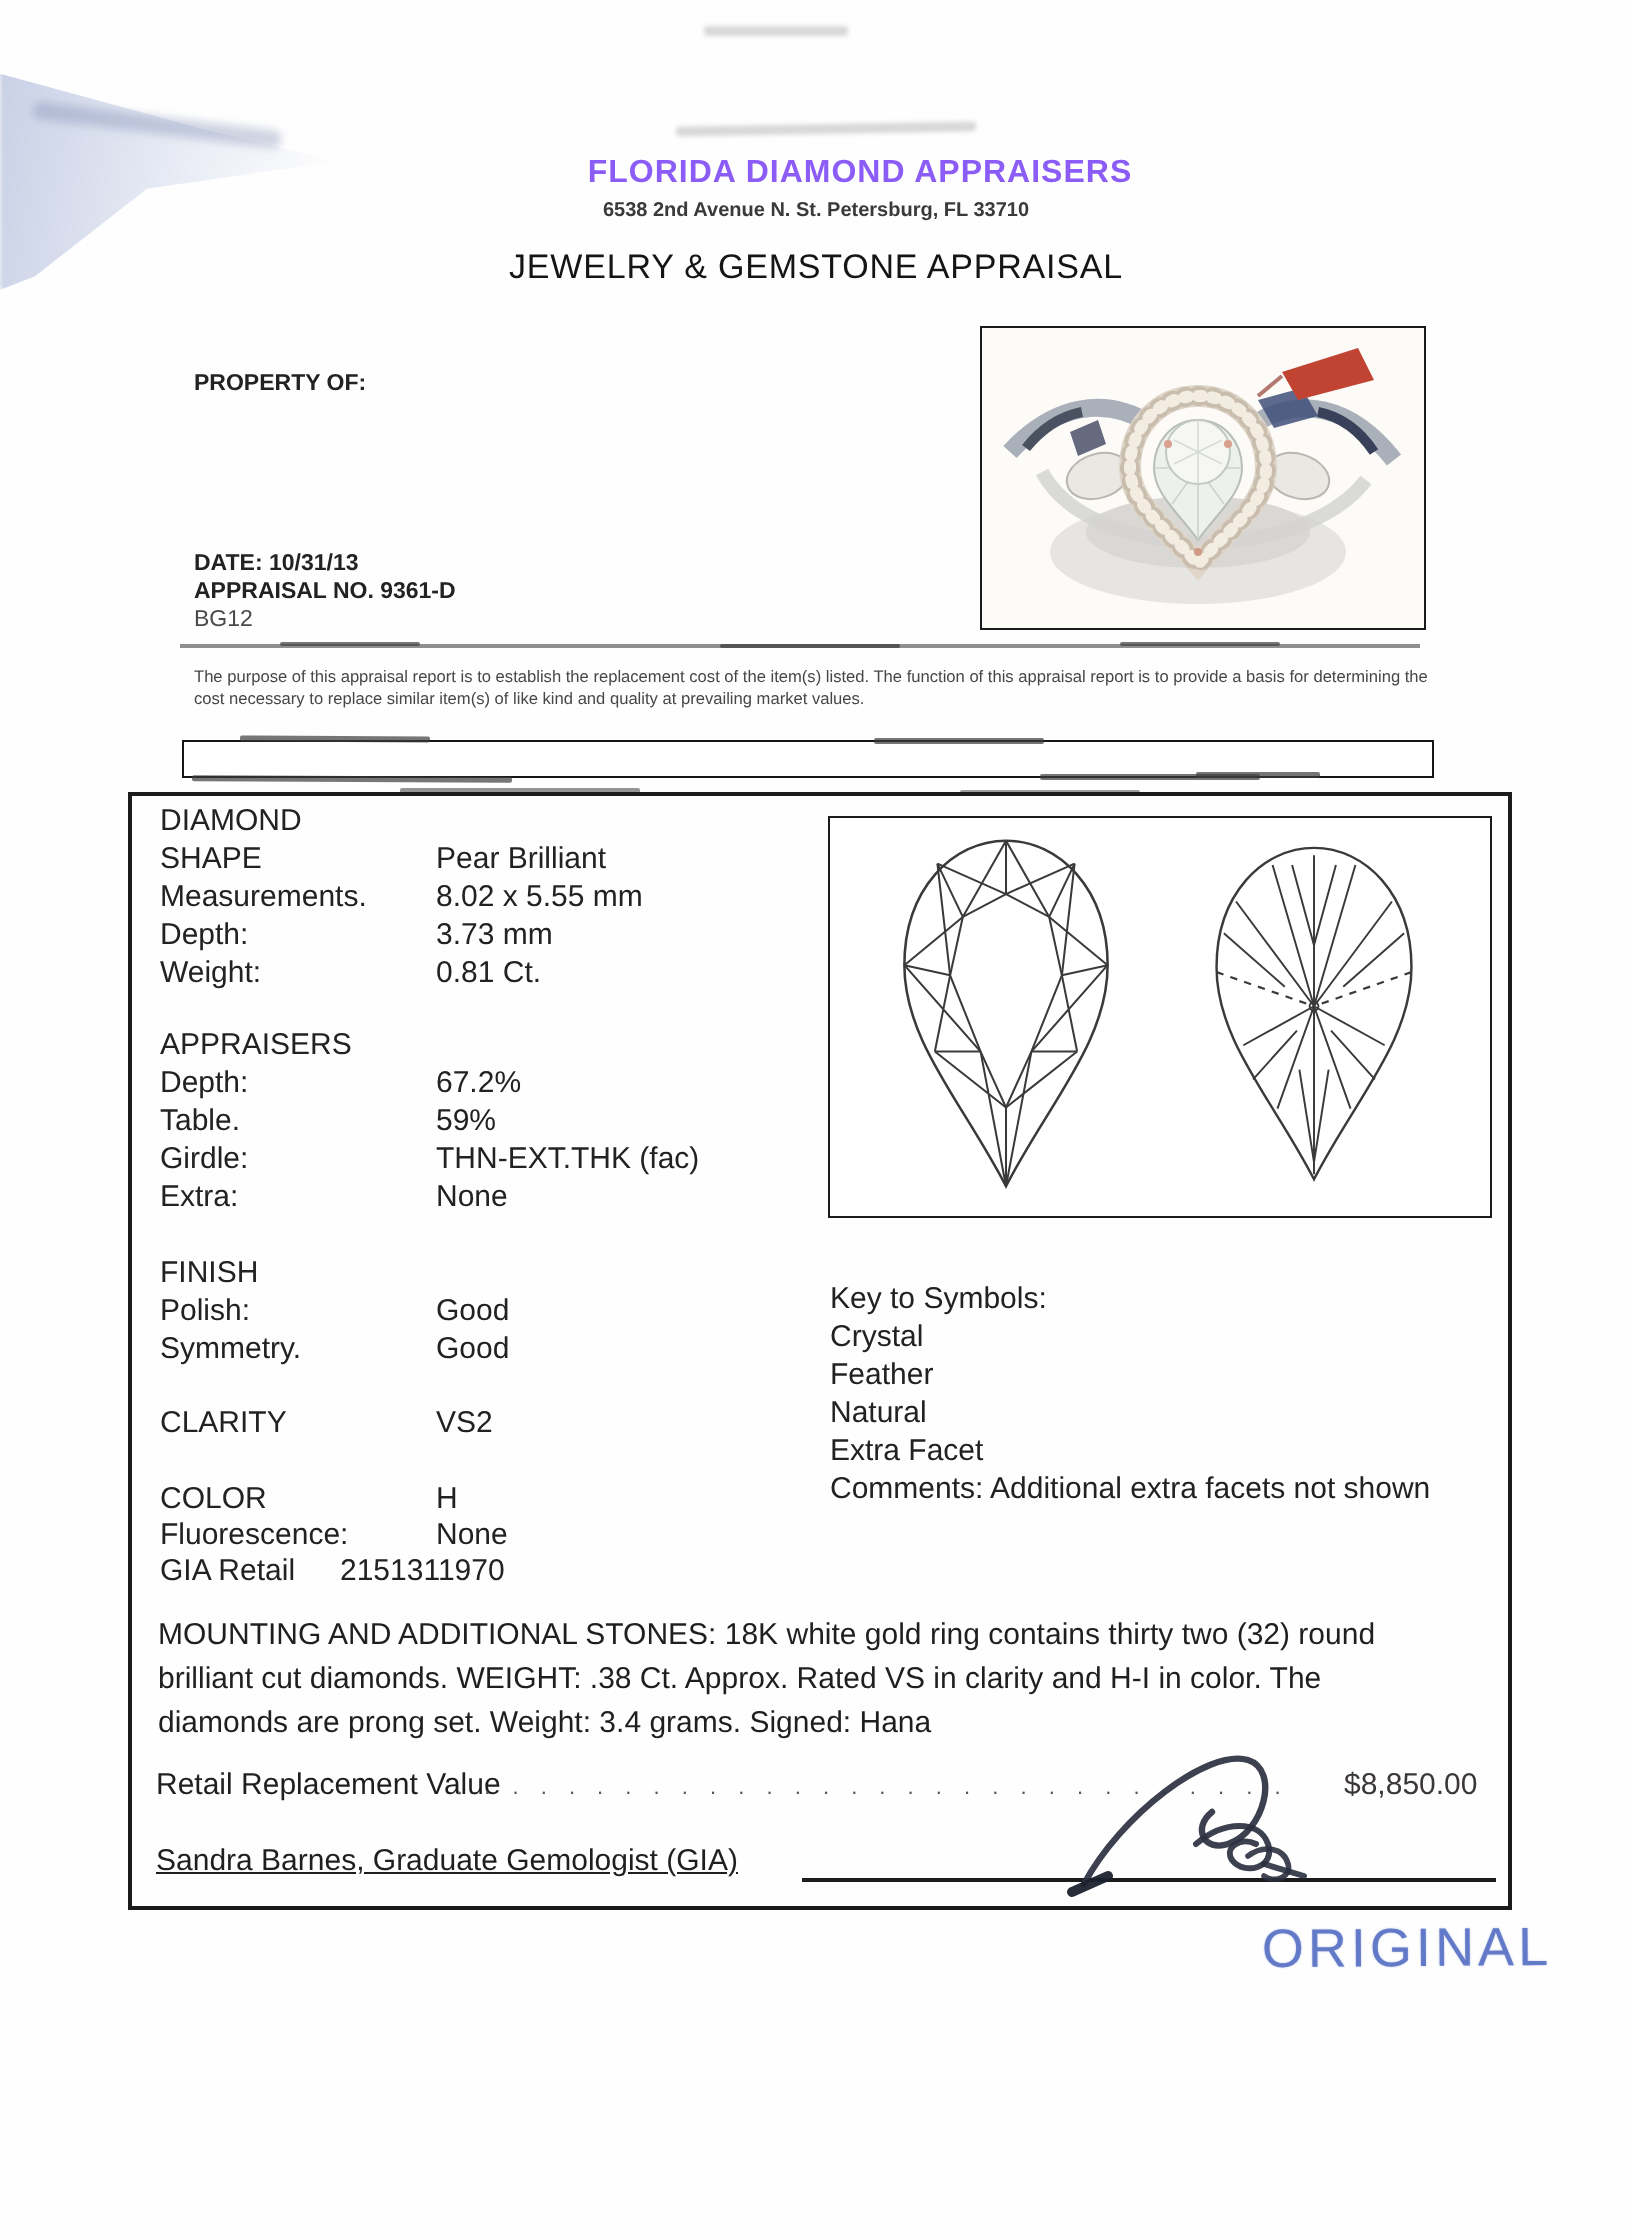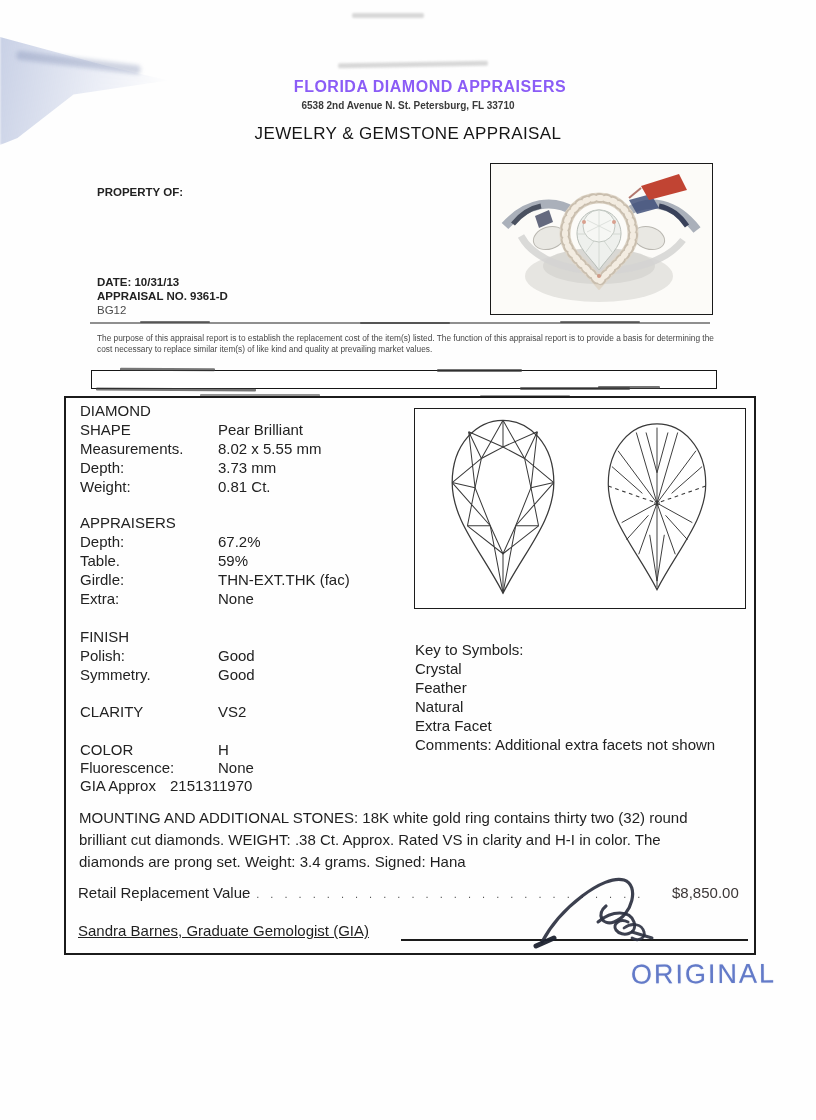--- a/index.html
+++ b/index.html
@@ -129,21 +129,21 @@
   <div class="abs val" style="top:647px;">Good</div>
   <div class="abs lbl" style="top:666px;">Symmetry.</div>
   <div class="abs val" style="top:666px;">Good</div>
 
   <div class="abs lbl" style="top:703px;">CLARITY</div>
   <div class="abs val" style="top:703px;">VS2</div>
   <div class="abs lbl" style="top:741px;">COLOR</div>
   <div class="abs val" style="top:741px;">H</div>
   <div class="abs lbl" style="top:759px;">Fluorescence:</div>
   <div class="abs val" style="top:759px;">None</div>
-  <div class="abs lbl" style="top:777px;">GIA Approx</div>
+  <div class="abs lbl" style="top:777px;">GIA Retail</div>
   <div class="abs lbl" style="top:777px;left:170px;">2151311970</div>
 
   <div class="abs diagbox"></div>
   <svg class="abs" style="left:430px;top:414px;" width="146" height="188" viewBox="0 0 110 148">
     <path d="M55,5 C76,5 95,24 95,54 C95,84 72,108 55,141 C38,108 15,84 15,54 C15,24 34,5 55,5 Z" fill="none" stroke="#3a3a3a" stroke-width="1"></path>
     <path d="M55,26 L72,35 77,58 65,88 55,110 45,88 33,58 38,35 Z" fill="none" stroke="#3a3a3a" stroke-width=".8"></path>
     <path d="M55,26 L55,5 M72,35 L82,14 M77,58 L95,54 M65,88 L83,88 M55,110 L55,141 M45,88 L27,88 M33,58 L15,54 M38,35 L28,14" fill="none" stroke="#3a3a3a" stroke-width=".8"></path>
     <path d="M55,5 L72,35 M55,5 L38,35 M82,14 L55,26 M82,14 L77,58 M95,54 L72,35 M95,54 L65,88 M83,88 L77,58 M83,88 L55,110 M55,141 L65,88 M55,141 L45,88 M27,88 L55,110 M27,88 L33,58 M15,54 L45,88 M15,54 L38,35 M28,14 L33,58 M28,14 L55,26" fill="none" stroke="#3a3a3a" stroke-width=".8"></path>
   </svg>
   <svg class="abs" style="left:590px;top:417px;" width="134" height="182" viewBox="0 0 110 148">

